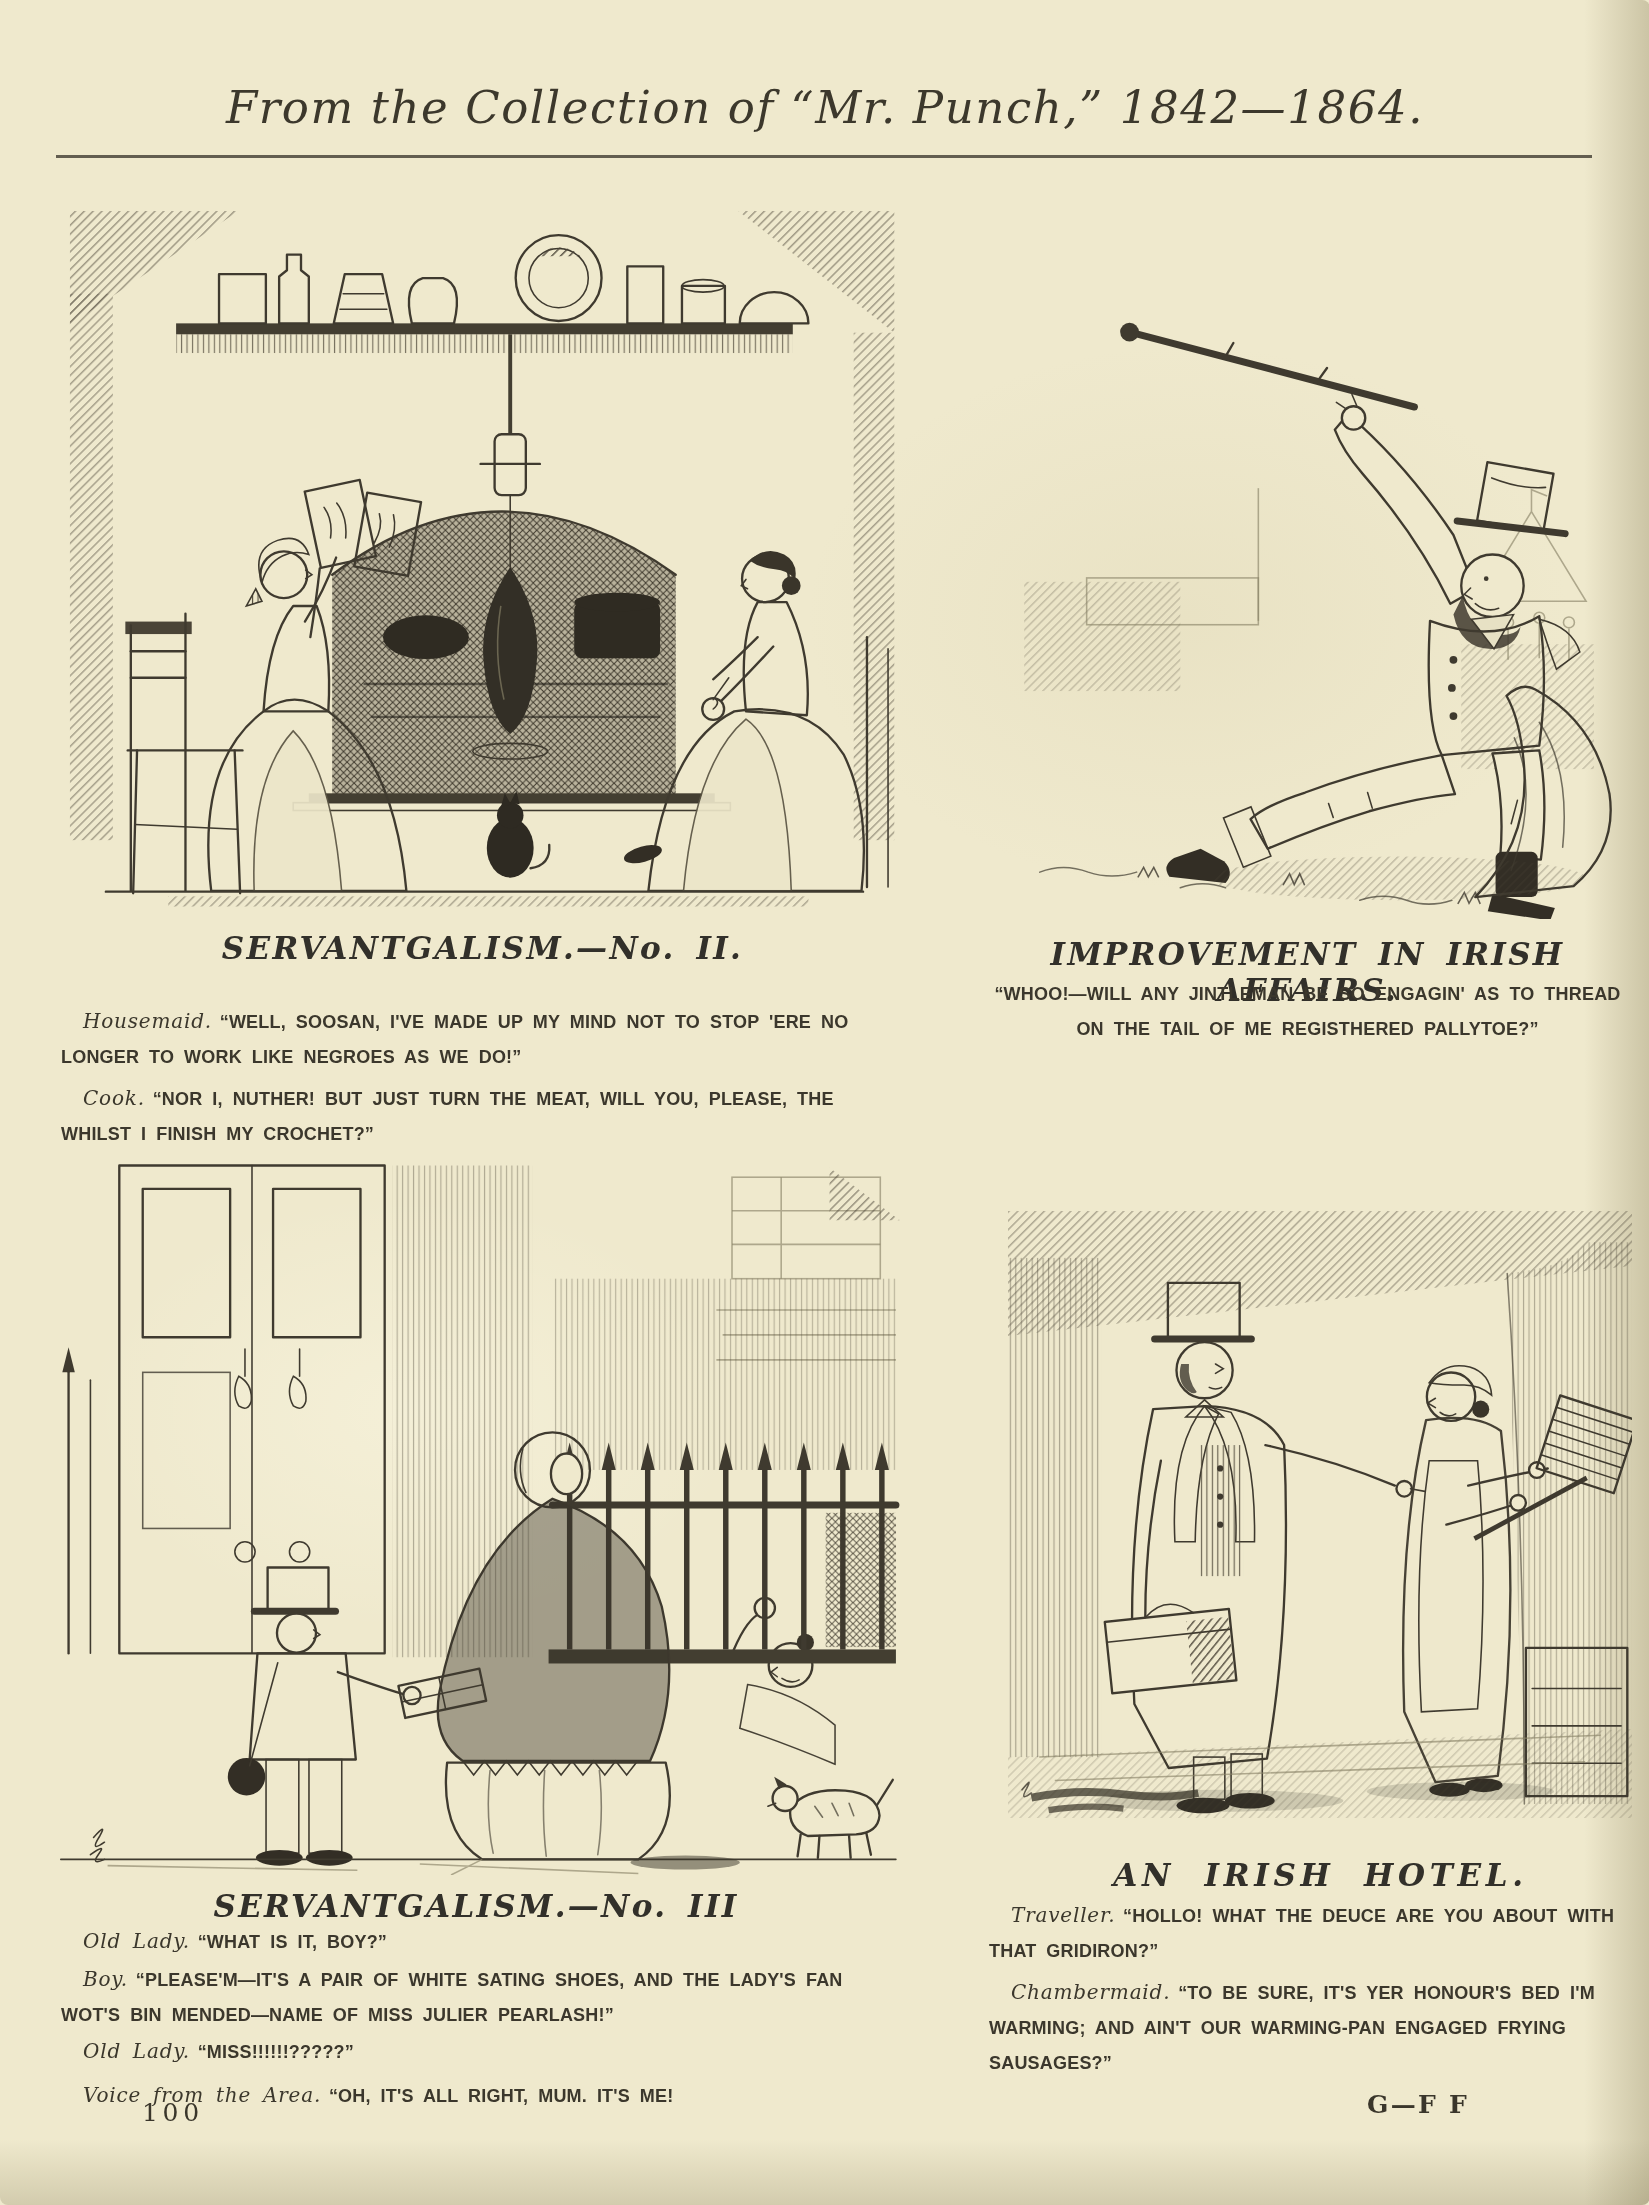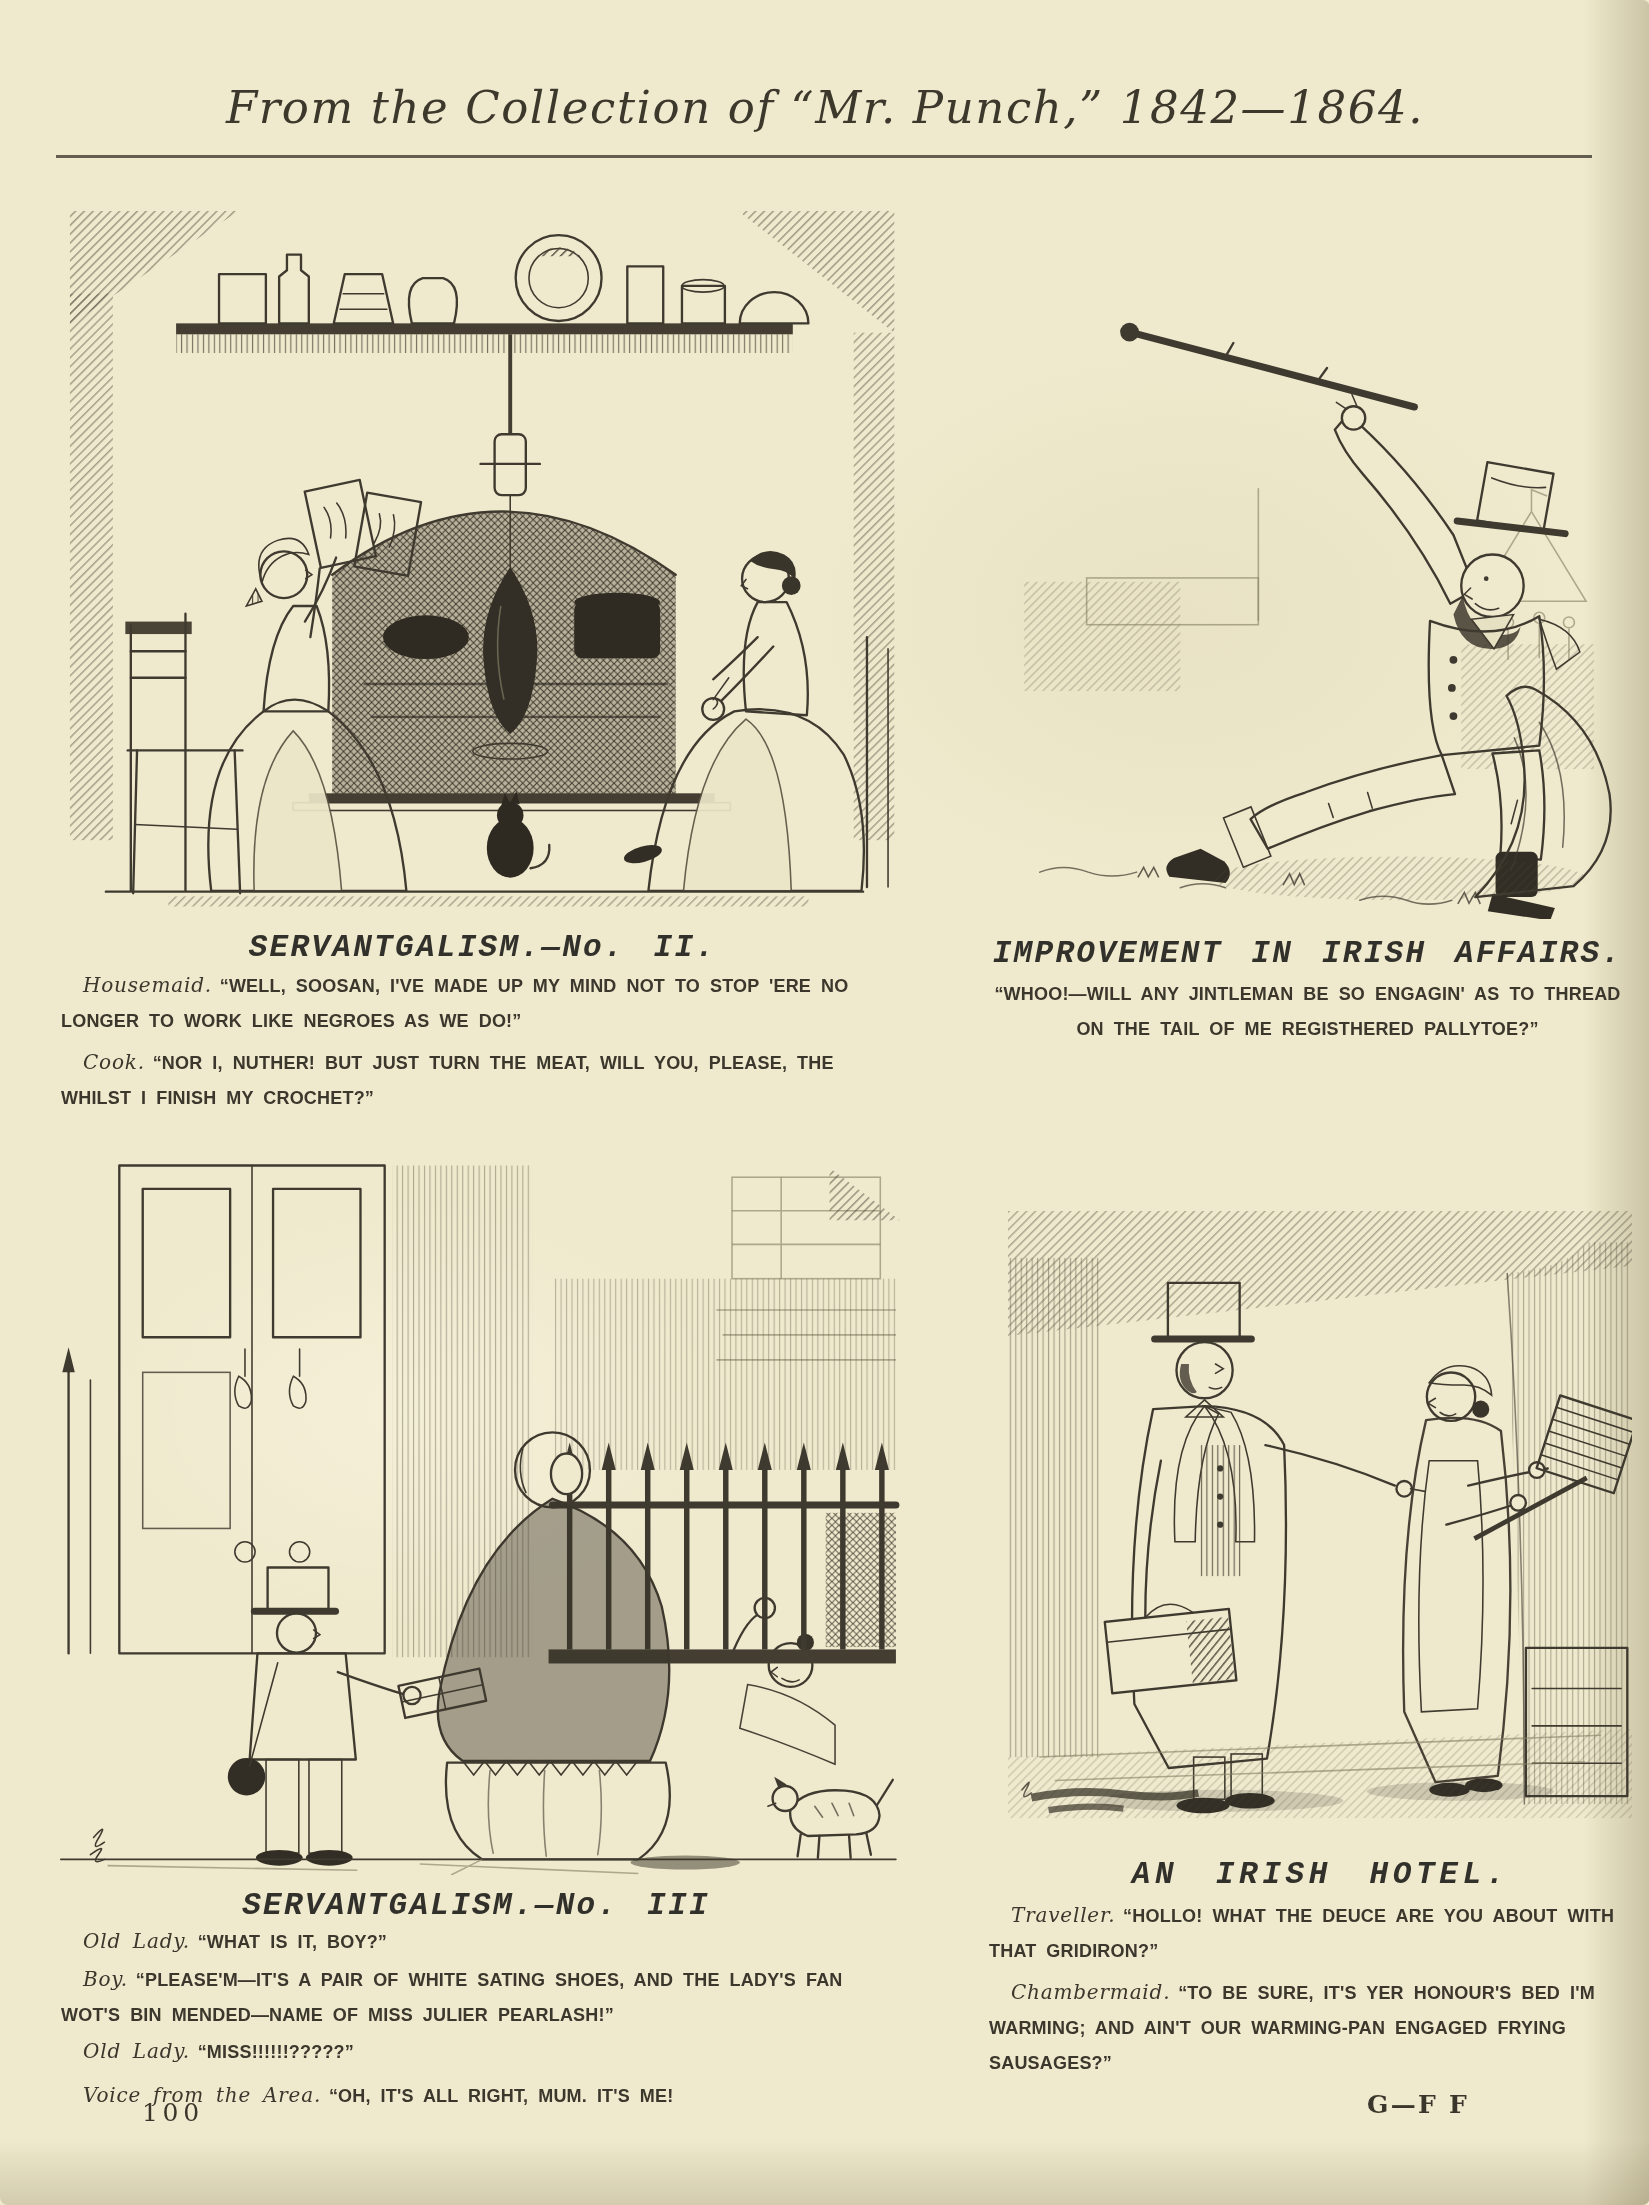--- a/index.html
+++ b/index.html
@@ -25,21 +25,21 @@
   }
   .rule{
     position:absolute;top:155px;left:56px;width:1536px;height:0;
     border:none;border-top:3.1px solid #4a4539;margin:0;opacity:.85;
   }
   figure{margin:0;position:absolute;}
   figure svg{width:100%;height:100%;display:block;}
   .cartoon-title{
     position:absolute;margin:0;text-align:center;
     font-style:italic;font-weight:700;font-size:31px;
-    letter-spacing:2.3px;word-spacing:7.8px;color:#32302a;font-family:Liberation Mono, monospace;
+    letter-spacing:2.3px;word-spacing:7.8px;color:#32302a;
   }
   .dlg-block{position:absolute;}
   .dlg{
     margin:0 0 6.2px 0;
     font-family:"Liberation Sans", sans-serif;font-weight:700;
     font-size:18px;line-height:35px;letter-spacing:0.2px;word-spacing:4.7px;
     color:#3b372c;text-indent:22px;white-space:pre-line;
   }
   .dlg .spk{
     font-family:"DejaVu Serif", serif;font-style:italic;font-weight:400;
@@ -171,21 +171,21 @@
         <path d="M800 885 Q815 720 880 665 Q932 700 938 885 Z" fill="#ece6c9" stroke="#5a5443" stroke-width="2" opacity=".92"></path>
         <ellipse cx="748" cy="838" rx="25" ry="10" fill="#332e25" transform="rotate(-15 748 838)"></ellipse>
         <line x1="1035" y1="560" x2="1035" y2="880" class="ink"></line>
         <line x1="1062" y1="575" x2="1062" y2="880" class="ink2"></line>
 
         <line x1="60" y1="886" x2="1030" y2="886" class="ink"></line>
         <rect x="140" y="892" width="820" height="13" fill="url(#hd)" opacity=".45"></rect>
       </svg>
     </figure>
     <h2 class="cartoon-title" style="left:59px;top:930px;width:847px">SERVANTGALISM.—No. II.</h2>
-    <div class="dlg-block" style="left:61px;top:968px;width:829px">
+    <div class="dlg-block" style="left:61px;top:1004px;width:829px">
       <p class="dlg"><span class="spk">Housemaid.</span><span>“WELL, SOOSAN, I'VE MADE UP MY MIND NOT TO STOP 'ERE NO LONGER TO WORK LIKE NEGROES AS WE DO!”</span></p>
       <p class="dlg"><span class="spk">Cook.</span><span>“NOR I, NUTHER! BUT JUST TURN THE MEAT, WILL YOU, PLEASE, THE WHILST I FINISH MY CROCHET?”</span></p>
     </div>
   </section>
 
   <section>
     <figure style="left:993px;top:254px;width:629px;height:665px">
       <svg viewBox="0 0 806 852" aria-hidden="true">
         <rect x="40" y="420" width="200" height="140" fill="url(#hd)" opacity=".28"></rect>
         <rect x="600" y="500" width="170" height="160" fill="url(#hd)" opacity=".28"></rect>

